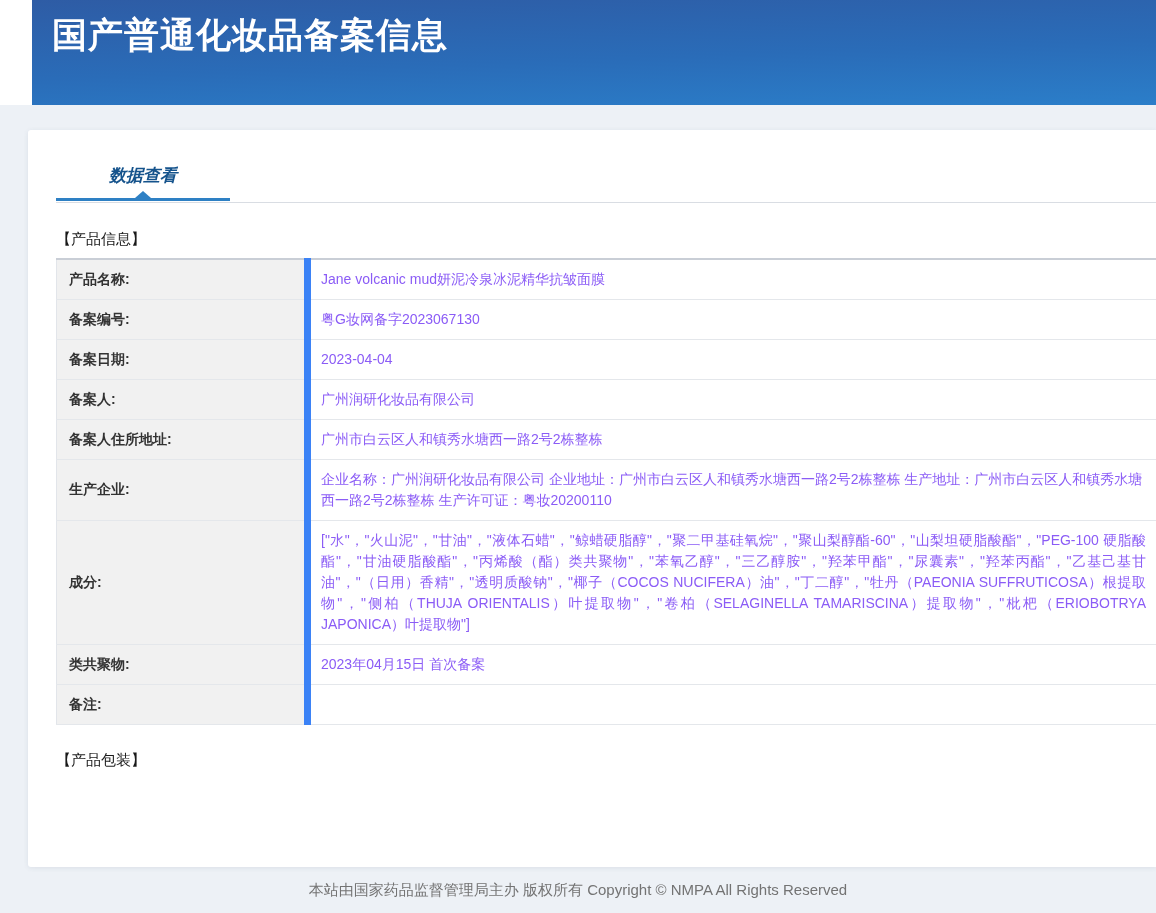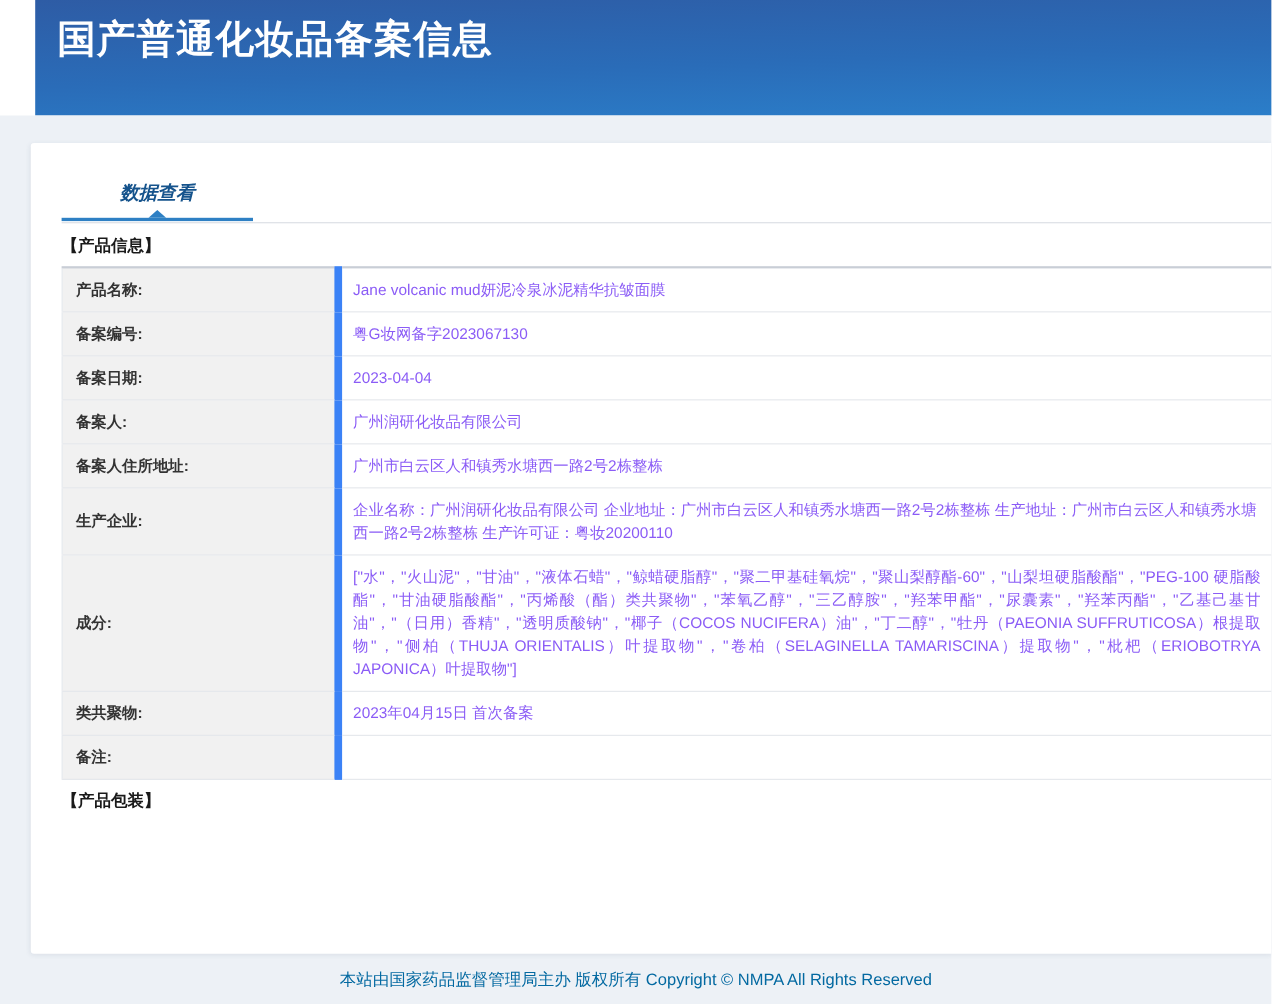--- a/index.html
+++ b/index.html
@@ -78,23 +78,23 @@
     transform: translateX(-50%);
     width: 0; height: 0;
     border-left: 8px solid transparent;
     border-right: 8px solid transparent;
     border-bottom: 7px solid #2e80c4;
   }
 
   
   .section-heading {
     font-size: 15px;
-    font-weight: bold;
+    font-weight: normal;
     color: #1a1a1a;
-    margin-top: 10px;
+    margin-top: 26px;
     margin-bottom: 9px;
   }
 
   
   table.info-table {
     width: 100%;
     border-collapse: collapse;
     border-top: 2px solid #c9ced6;
     border-left: 1px solid #e2e5ea;
   }
@@ -135,21 +135,21 @@
     font-size: 14.5px;
   }
 
   
   .footer {
     height: 46px;
     display: flex;
     align-items: center;
     justify-content: center;
     font-size: 15px;
-    color: #0369a1;
+    color: #737373;
     border-radius: 14px;
   }
 </style>
 </head>
 <body>
 
 <div class="header">
   <h1>国产普通化妆品备案信息</h1>
 </div>
 

